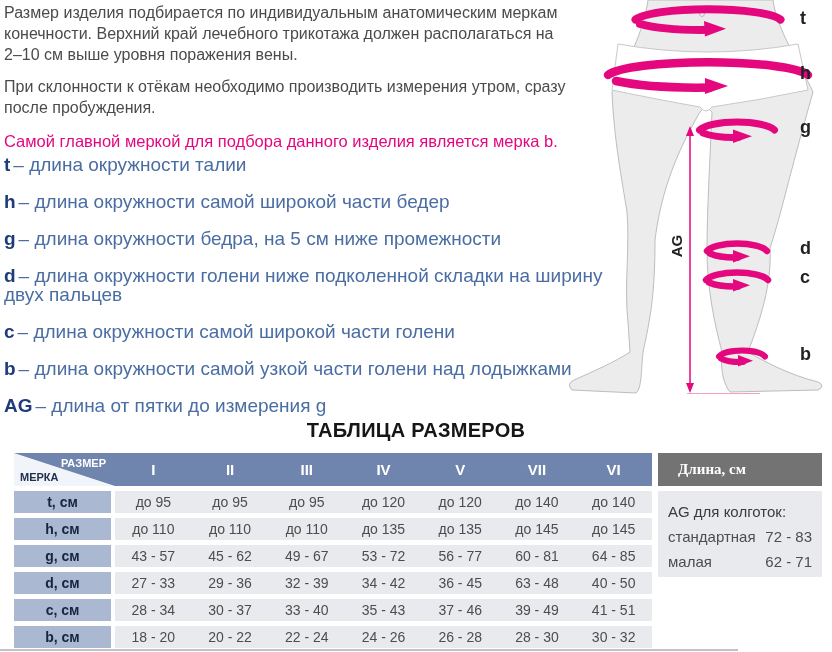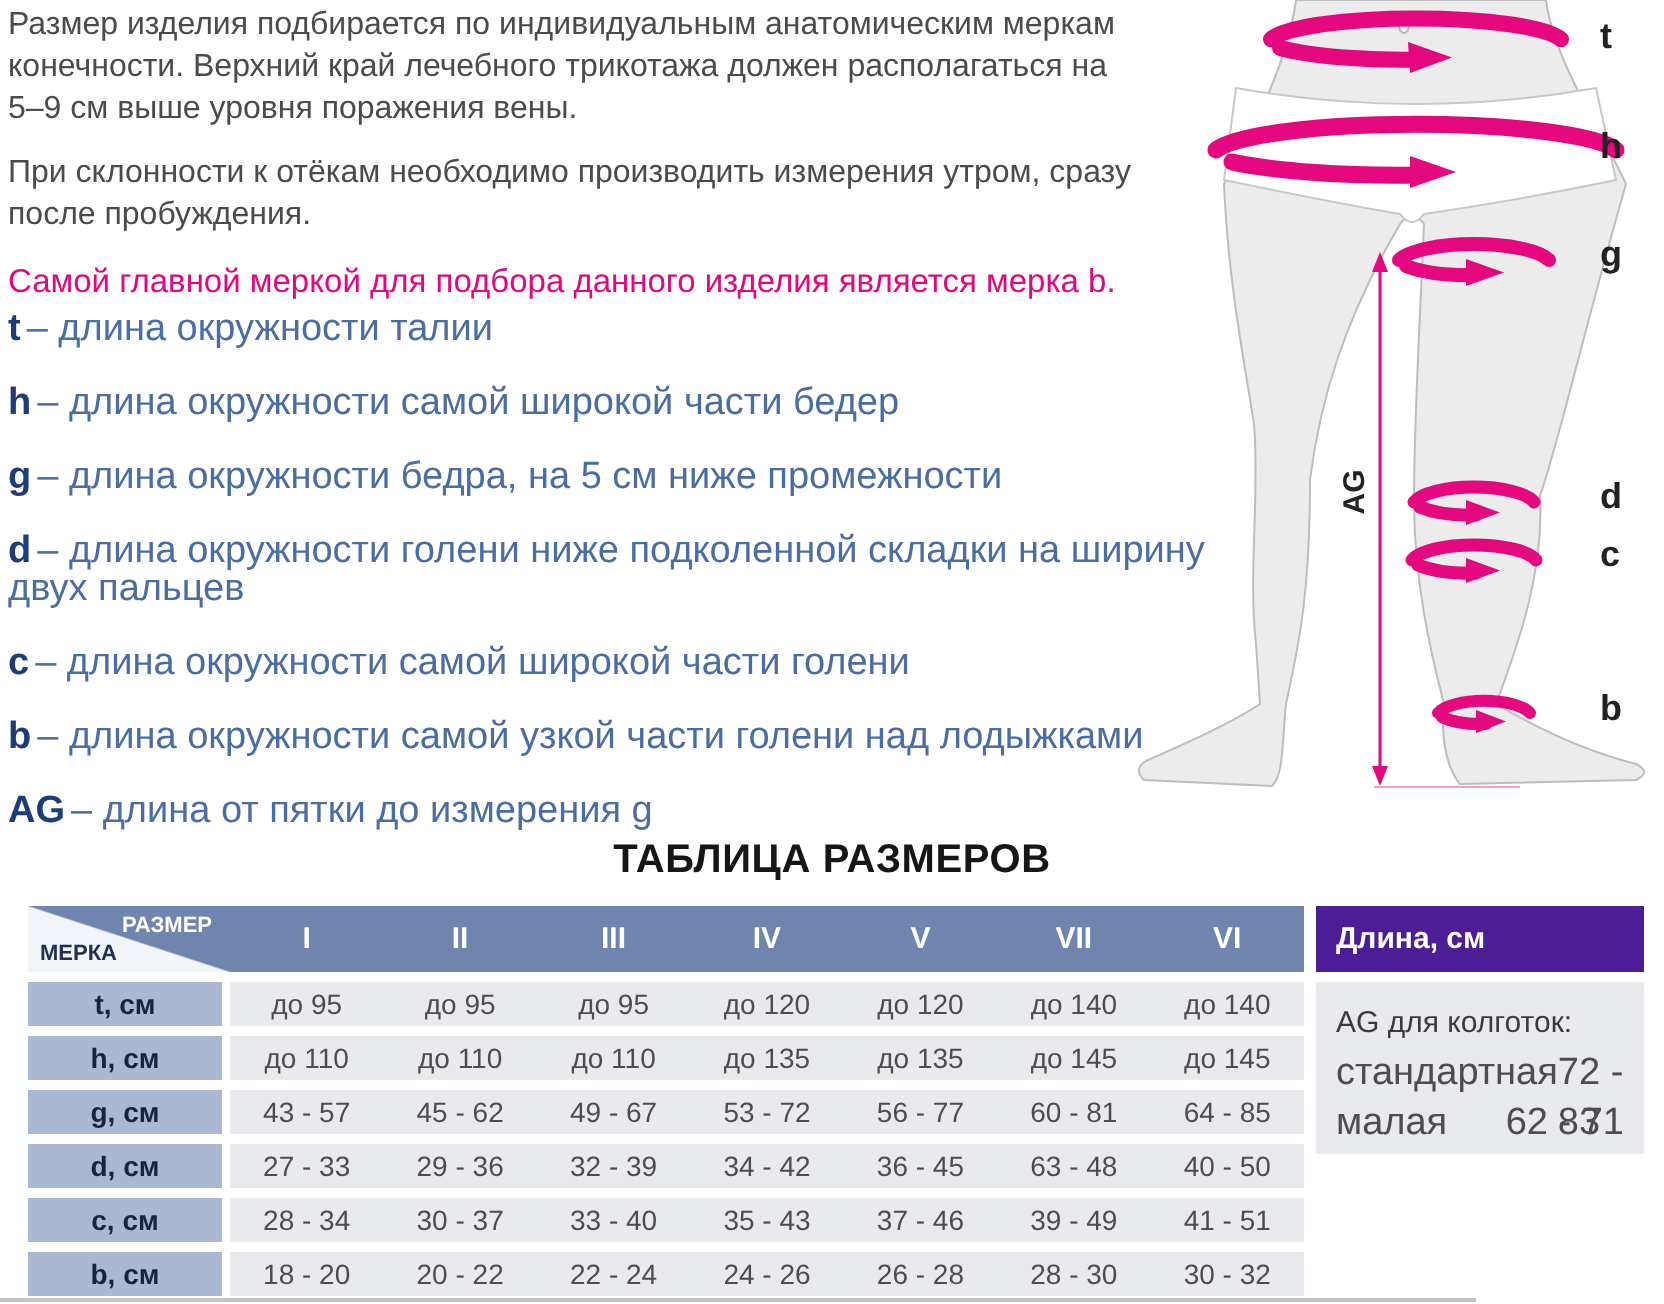--- a/index.html
+++ b/index.html
@@ -33,46 +33,46 @@
   .hcell{display:flex;align-items:center;justify-content:center;color:#fff;
          font-weight:bold;font-size:15px;}
   .trow{display:grid;grid-template-columns:101px repeat(7,1fr);height:22px;margin-top:5px;}
   .tlabel{background:#aab8d2;border-right:4px solid #fff;display:flex;align-items:center;
           justify-content:center;font-size:14px;font-weight:bold;color:#17243f;}
   .tval{background:#e9eaed;display:flex;align-items:center;justify-content:center;
         font-size:14px;color:#4d4d4f;}
 
   
   .len-panel{position:absolute;left:658px;top:453px;width:164px;}
-  .len-head{height:33px;line-height:33px;background:#4c1d95;color:#fff;font-weight:bold;
-            font-size:15px;padding-left:10px;box-sizing:border-box;}
+  .len-head{height:33px;line-height:33px;background:#737373;color:#fff;font-weight:bold;
+            font-size:15px;padding-left:20px;box-sizing:border-box;font-family:Liberation Serif, serif;}
   .len-body{margin-top:5px;background:#e9eaed;padding:8px 10px 3px;box-sizing:border-box;}
   .len-sub{height:25px;line-height:25px;font-size:15px;color:#3b3b3d;}
   .len-row{display:flex;justify-content:space-between;height:25px;line-height:25px;
-           font-size:19px;color:#4d4d4f;}
+           font-size:15px;color:#4d4d4f;}
 
   .bottom-line{position:absolute;left:0;top:649px;width:738px;height:2px;background:#c0c3c8;}
 
   
   .body-fill{fill:#ececec;stroke:#bdbdbd;stroke-width:1;}
   .panty{fill:#ffffff;stroke:#c8c8c8;stroke-width:1;}
   .arw{fill:none;stroke:#e4077d;stroke-linecap:round;}
   .ahead{fill:#e4077d;}
   .diag-lbl{font-family:"Liberation Sans","DejaVu Sans",sans-serif;font-size:18px;
             font-weight:bold;fill:#222;}
   .ag-lbl{font-family:"Liberation Sans","DejaVu Sans",sans-serif;font-size:15px;
           font-weight:bold;fill:#222;}
 </style>
 </head>
 <body>
 
 <div class="page">
 
   <div class="intro">
-    <p>Размер изделия подбирается по индивидуальным анатомическим меркам конечности. Верхний край лечебного трикотажа должен располагаться на 5–9 см выше уровня поражения вены.</p>
+    <p>Размер изделия подбирается по индивидуальным анатомическим меркам конечности. Верхний край лечебного трикотажа должен располагаться на 2–10 см выше уровня поражения вены.</p>
     <p class="p2">При склонности к отёкам необходимо производить измерения утром, сразу после пробуждения.</p>
     <p class="highlight">Самой главной меркой для подбора данного изделия является мерка b.</p>
   </div>
 
   <div class="mlist">
     <div class="mitem"><span class="mkey">t</span><span>– длина окружности талии</span></div>
     <div class="mitem"><span class="mkey">h</span><span>– длина окружности самой широкой части бедер</span></div>
     <div class="mitem"><span class="mkey">g</span><span>– длина окружности бедра, на 5 см ниже промежности</span></div>
     <div class="mitem"><span class="mkey">d</span><span>– длина окружности голени ниже подколенной складки на ширину двух пальцев</span></div>
     <div class="mitem"><span class="mkey">c</span><span>– длина окружности самой широкой части голени</span></div>

